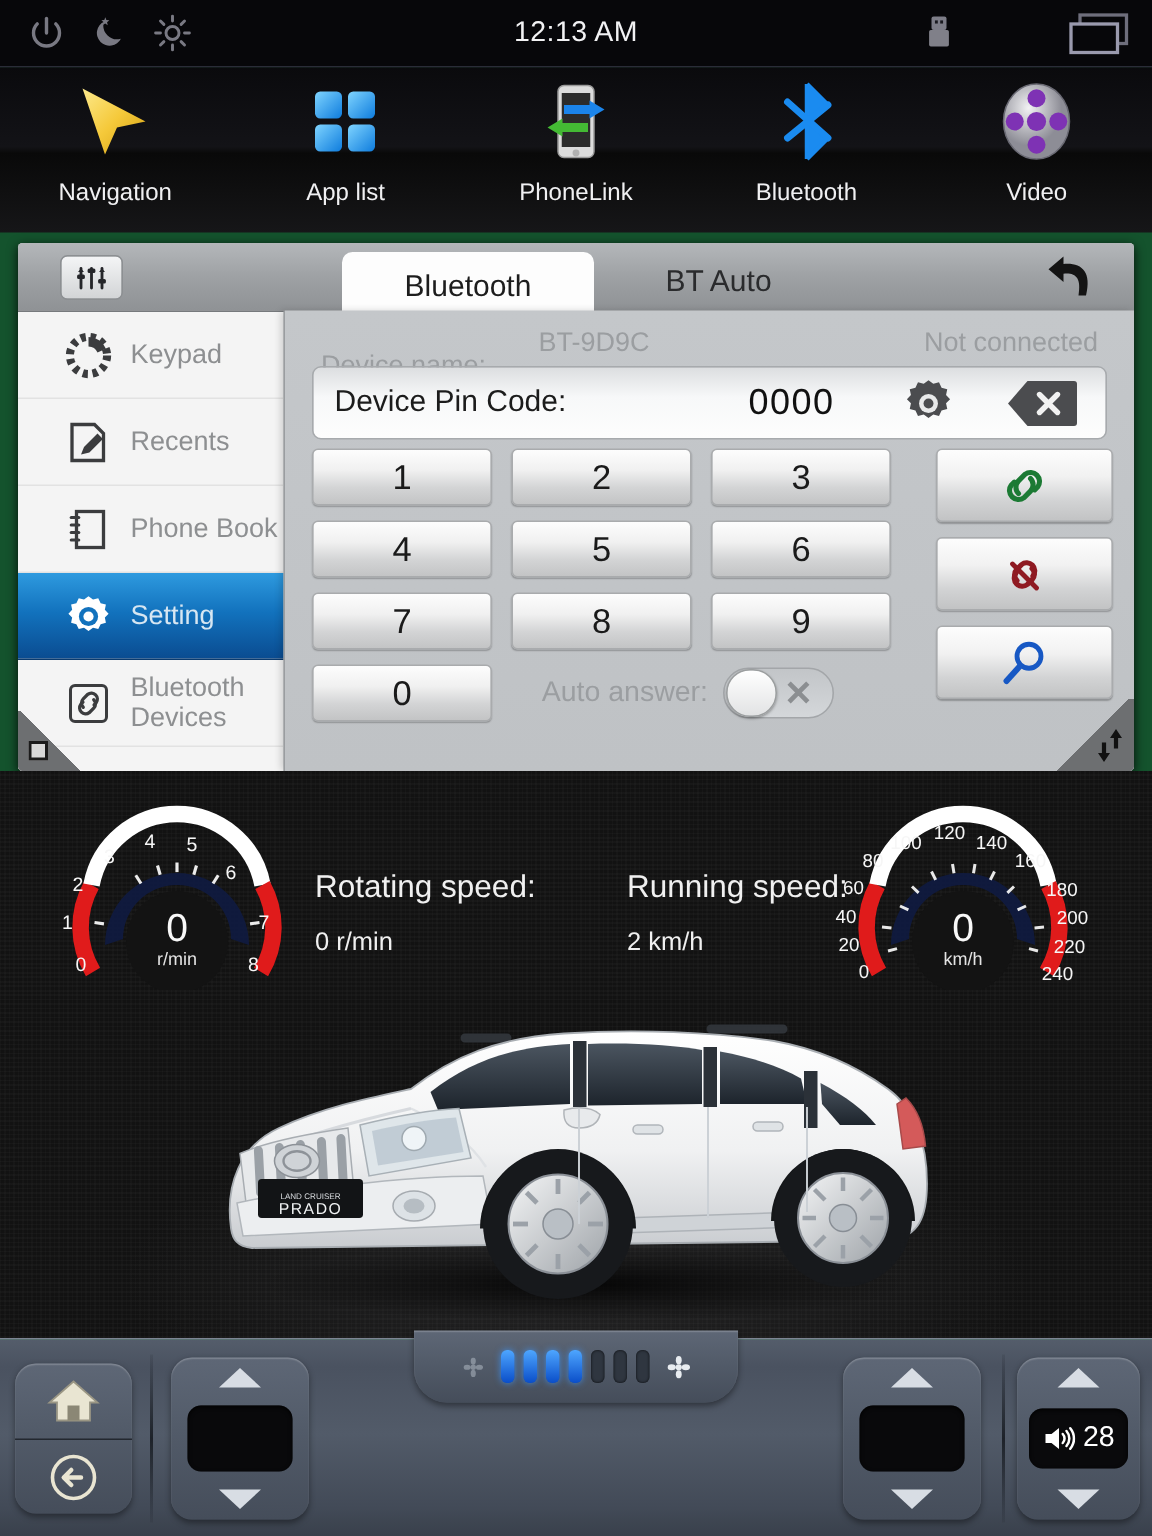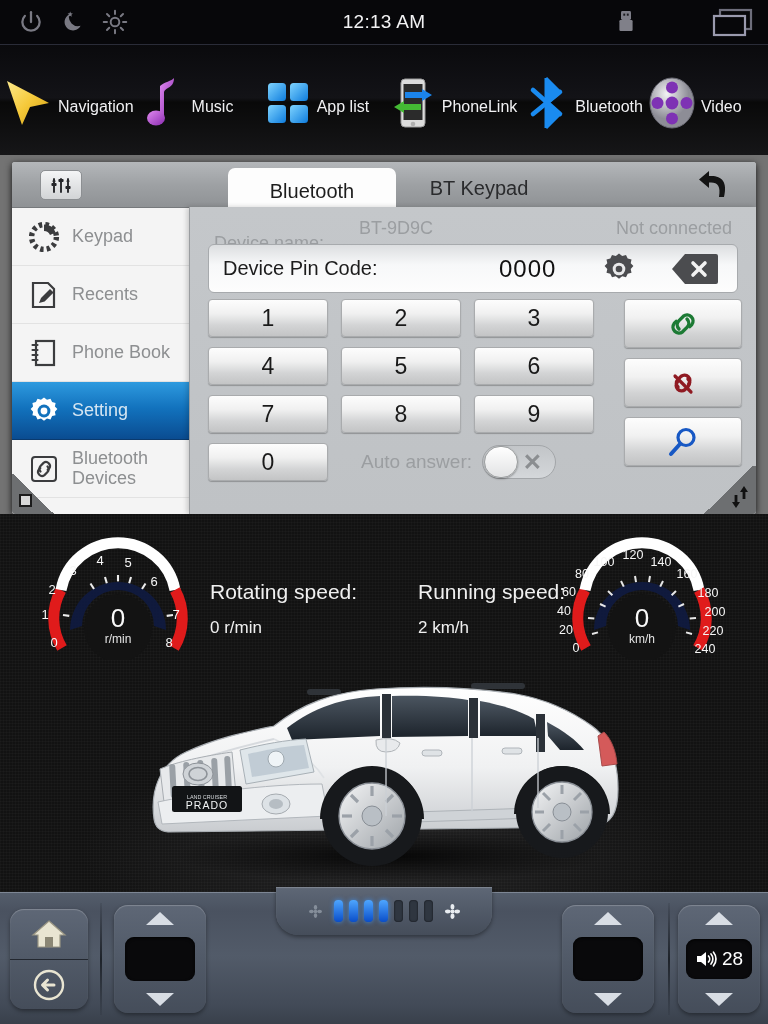--- a/index.html
+++ b/index.html
@@ -1,21 +1,21 @@
 <!DOCTYPE html>
 <html><head>
 <meta charset="utf-8">
 <style>
   * { margin:0; padding:0; box-sizing:border-box; }
   html,body {
     width:768px; height:1024px; overflow:hidden;
     background:#000; font-family:"Liberation Sans", sans-serif;
     -webkit-font-smoothing:antialiased;
   }
-  #screen { position:relative; width:768px; height:1024px; background:#737373; }
+  #screen { position:relative; width:768px; height:1024px; background:#14532d; }
 
   
   .statusbar {
     position:absolute; left:0; top:0; width:768px; height:45px;
     background:#07070a; border-bottom:1px solid #2a2c38;
     display:flex; align-items:center;
   }
   .sb-left { display:flex; align-items:center; gap:16px; padding-left:18px; }
   .sb-ico { width:26px; height:26px; opacity:.78; display:block; }
   .sb-clock {
@@ -27,21 +27,21 @@
     display:flex; align-items:center; gap:76px;
   }
 
   
   .dock {
     position:absolute; left:0; top:45px; width:768px; height:110px;
     background:linear-gradient(180deg,#0a0a0d 0%,#131317 48%,#090909 52%,#161618 100%);
     display:flex;
   }
   .dock-item {
-    flex:1; display:flex; flex-direction:row;
+    flex:1; display:flex; flex-direction:column;
     align-items:center; justify-content:flex-start; padding-top:5px;
     cursor:pointer;
   }
   .dock-ico { height:62px; display:flex; align-items:center; justify-content:center; }
   .dock-label {
     color:#f0f0f2; font-size:16px; margin-top:8px; white-space:nowrap;
   }
 
   
   .btwin {
@@ -79,21 +79,21 @@
 
   .bt-body { position:absolute; left:0; top:46px; width:100%; height:306px; }
 
   
   .sidebar {
     position:absolute; left:0; top:0; width:177px; height:306px;
     background:#f4f4f4;
   }
   .side-item {
     height:58px; display:flex; align-items:center; gap:11px;
-    padding-left:15px; border-bottom:1px solid #e2e2e2; cursor:pointer;
+    padding-left:30px; border-bottom:1px solid #e2e2e2; cursor:pointer;
   }
   .side-item .lbl { color:#8d8f91; font-size:18px; line-height:1.08; }
   .side-item.selected {
     background:linear-gradient(180deg,#2e9adf 0%,#1272bd 46%,#0a4c91 100%);
     border-bottom:1px solid #0a3a6e;
   }
   .side-item.selected .lbl { color:#d6e6f2; }
   .side-ico { width:34px; height:34px; flex:0 0 34px; }
 
   
@@ -312,35 +312,20 @@
                 <stop offset="1" stop-color="#d19d10"></stop>
           </linearGradient>
             </defs>
           <path d="M7 7 L49 29 L30 33 L22 51 Z" fill="url(#gnav)"></path>
         </svg>
       </div>
       <div class="dock-label">Navigation</div>
     </div>
 
 
-    <div class="dock-item">
-      <div class="dock-ico">
-        <svg width="58" height="58" viewBox="0 0 58 58">
-          <defs>
-              <linearGradient id="gmus" x1="0" y1="0" x2="1" y2="1">
-            <stop offset="0" stop-color="#e08af0"></stop>
-                <stop offset="1" stop-color="#8a2bb0"></stop>
-          </linearGradient>
-            </defs>
-          <path d="M26 46 L26 12 C30 8 38 7 40 4 C40 14 32 13 30 18 L30 44 Z" fill="url(#gmus)"></path>
-          <ellipse cx="22" cy="44" rx="9" ry="7.5" fill="url(#gmus)"></ellipse>
-        </svg>
-      </div>
-      <div class="dock-label">Music</div>
-    </div>
 
     <div class="dock-item">
       <div class="dock-ico">
         <svg width="58" height="58" viewBox="0 0 58 58">
           <defs>
               <linearGradient id="gapp" x1="0" y1="0" x2="1" y2="1">
             <stop offset="0" stop-color="#7fd4ff"></stop>
                 <stop offset="1" stop-color="#0e7cdd"></stop>
           </linearGradient>
             </defs>
@@ -410,21 +395,21 @@
           </g>
           <g fill="#25262a">
             <rect x="2.4" y="8" width="5.2" height="3" rx="1"></rect>
             <rect x="9.4" y="4" width="5.2" height="3" rx="1"></rect>
             <rect x="16.4" y="11" width="5.2" height="3" rx="1"></rect>
           </g>
           <path d="M5 4 l-2 2.4 h4z M12 4 l-2 2.4 h4z M19 4 l-2 2.4 h4z" fill="#25262a"></path>
         </svg>
       </div>
       <div class="tab active">Bluetooth</div>
-      <div class="tab inactive">BT Keypad</div>
+      <div class="tab inactive">BT Auto</div>
       <div class="back-arrow">
         <svg width="40" height="34" viewBox="0 0 40 34">
           <path d="M28 29 C32 13 25 7 13 8 L13 3 L3 11.5 L13 20 L13 14.5 C21 13.7 25 17 23 29 Z" fill="#141414"></path>
         </svg>
       </div>
     </div>
 
     <div class="bt-body">
 
       <div class="sidebar">

